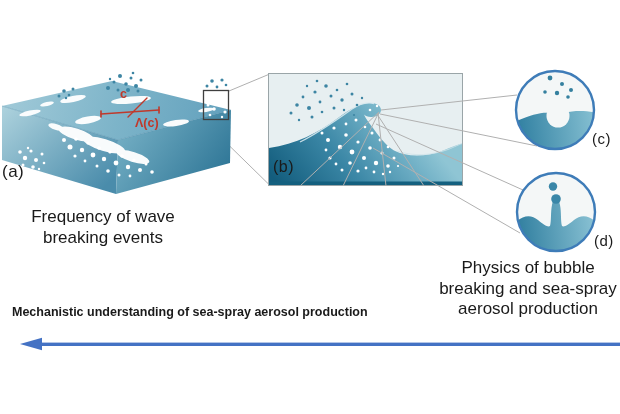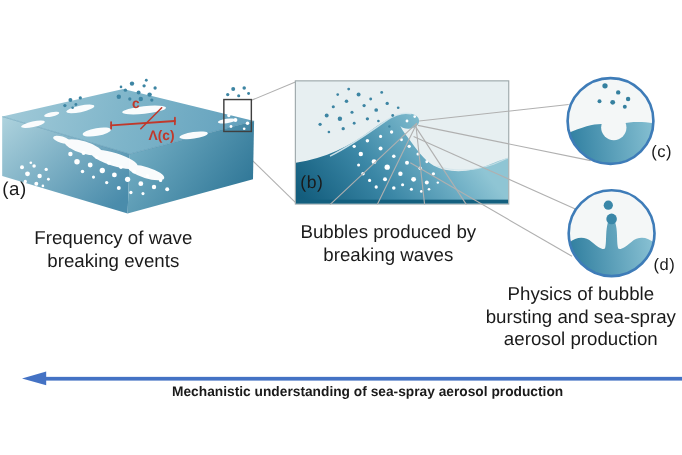--- a/index.html
+++ b/index.html
@@ -14,21 +14,21 @@
   .stage{
     position:relative;width:620px;height:414px;background:#ffffff;
     font-family:"Liberation Sans", sans-serif;color:var(--text-color);
     overflow:hidden;
   }
   .stage svg{position:absolute;left:0;top:0;}
   .lbl{position:absolute;line-height:1;color:var(--text-color);}
   .panel-letter{font-size:16px;letter-spacing:0.5px;}
   .caption{font-size:17px;line-height:1.22;text-align:center;}
   .red-note{color:var(--annotation-red);font-size:12.5px;font-weight:bold;}
-  .title{font-size:12.5px;font-weight:bold;text-align:right;margin-top:44px;}
+  .title{font-size:12.5px;font-weight:bold;text-align:left;}
 </style>
 </head>
 <body>
 
 <div class="stage">
 
 <svg width="620" height="414" viewBox="0 0 620 414">
   <defs>
     <linearGradient id="gTop" gradientUnits="userSpaceOnUse" x1="2" y1="80" x2="235" y2="145">
       <stop offset="0" stop-color="#a3cbd9"></stop>
@@ -294,23 +294,22 @@
 
 <div class="lbl panel-letter" style="left:2px;top:163px;font-size:17px;">(a)</div>
 
 <div class="lbl red-note" style="left:120px;top:88px;">c</div>
 <div class="lbl red-note" style="left:112px;top:117px;margin-left:23px;">Λ(c)</div>
 
 <div class="lbl caption" style="left:13px;top:207px;width:180px;">Frequency of wave breaking events</div>
 
 <div class="lbl panel-letter" style="left:273px;top:159px;">(b)</div>
 
-<div class="lbl caption" style="left:268px;top:201px;width:170px;">Bubbles produced by breaking waves</div>
 
 <div class="lbl panel-letter" style="left:592px;top:131px;font-size:15px;">(c)</div>
 
 <div class="lbl panel-letter" style="left:594px;top:233px;font-size:15px;">(d)</div>
 
-<div class="lbl caption" style="left:438px;top:258px;width:180px;">Physics of bubble bursting and sea-spray aerosol production</div>
+<div class="lbl caption" style="left:438px;top:258px;width:180px;">Physics of bubble breaking and sea-spray aerosol production</div>
 
 <div class="lbl title" style="left:12px;top:306px;width:500px;">Mechanistic understanding of sea-spray aerosol production</div>
 
 </div>
 
 </body></html>

